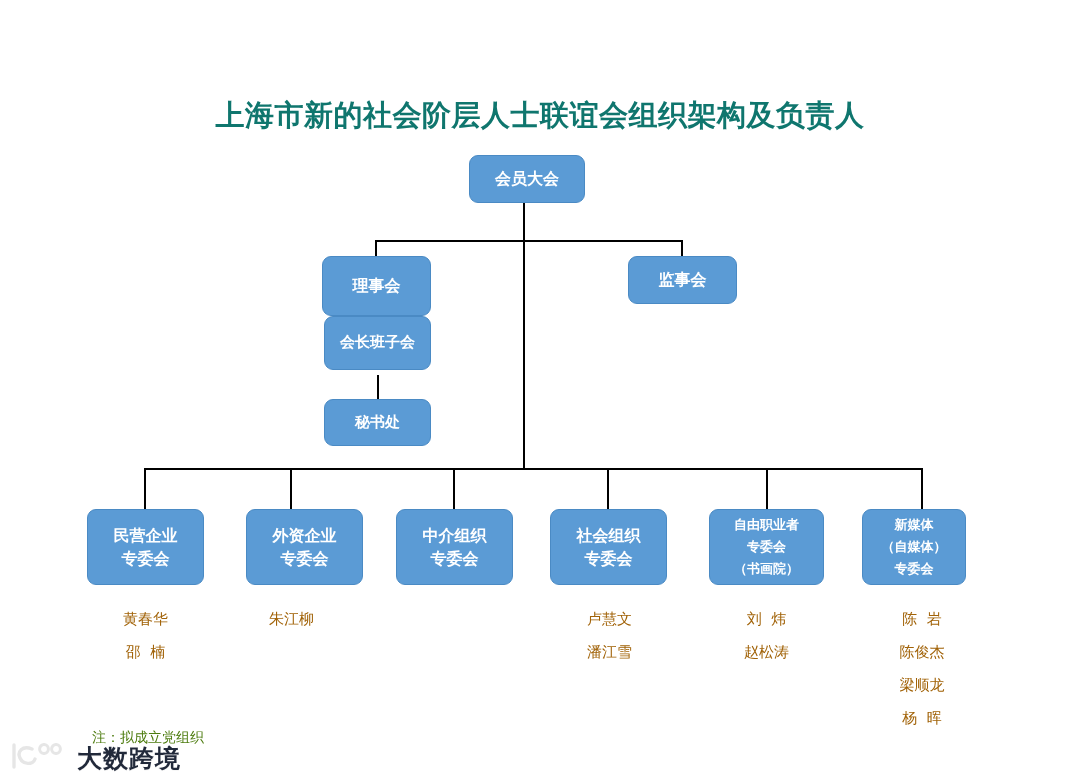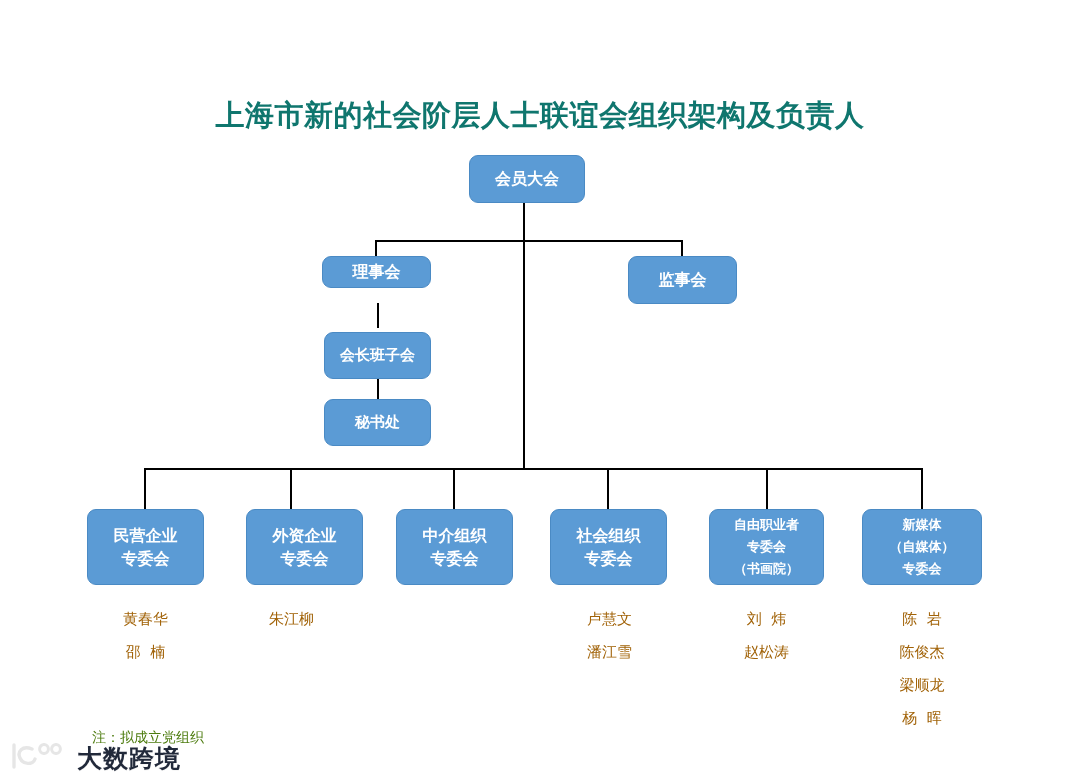--- a/index.html
+++ b/index.html
@@ -142,28 +142,28 @@
   <div class="ln-v" style="left:290px; top:468px; height:41px;"></div>
   <div class="ln-v" style="left:453px; top:468px; height:41px;"></div>
   <div class="ln-v" style="left:607px; top:468px; height:41px;"></div>
   <div class="ln-v" style="left:766px; top:468px; height:41px;"></div>
   <div class="ln-v" style="left:921px; top:468px; height:41px;"></div>
 
   <div class="node n-top" style="left:469px; top:155px; width:116px; height:48px;">
     <span class="ln">会员大会</span>
   </div>
 
-  <div class="node n-mid" style="left:322px; top:256px; width:109px; height:32px;">
+  <div class="node n-mid" style="left:322px; top:256px; width:109px; height:60px;">
     <span class="ln">理事会</span>
   </div>
   <div class="node n-mid" style="left:628px; top:256px; width:109px; height:48px;">
     <span class="ln">监事会</span>
   </div>
 
-  <div class="node n-small" style="left:324px; top:332px; width:107px; height:47px;">
+  <div class="node n-small" style="left:324px; top:316px; width:107px; height:54px;">
     <span class="ln">会长班子会</span>
   </div>
   <div class="node n-small" style="left:324px; top:399px; width:107px; height:47px;">
     <span class="ln">秘书处</span>
   </div>
 
   <div class="node n-com" style="left:87px; top:509px; width:117px; height:76px;">
     <span class="ln">民营企业</span>
     <span class="ln">专委会</span>
   </div>
@@ -177,21 +177,21 @@
   </div>
   <div class="node n-com" style="left:550px; top:509px; width:117px; height:76px;">
     <span class="ln">社会组织</span>
     <span class="ln">专委会</span>
   </div>
   <div class="node n-com3" style="left:709px; top:509px; width:115px; height:76px;">
     <span class="ln">自由职业者</span>
     <span class="ln">专委会</span>
     <span class="ln">（书画院）</span>
   </div>
-  <div class="node n-com3" style="left:862px; top:509px; width:120px; height:76px;">
+  <div class="node n-com3" style="left:862px; top:509px; width:104px; height:76px;">
     <span class="ln">新媒体</span>
     <span class="ln">（自媒体）</span>
     <span class="ln">专委会</span>
   </div>
 
   <div class="names" style="left:86px; top:603px; width:119px;">
     <span class="name">黄春华</span>
     <span class="name">邵  楠</span>
   </div>
   <div class="names" style="left:232px; top:603px; width:119px;">

